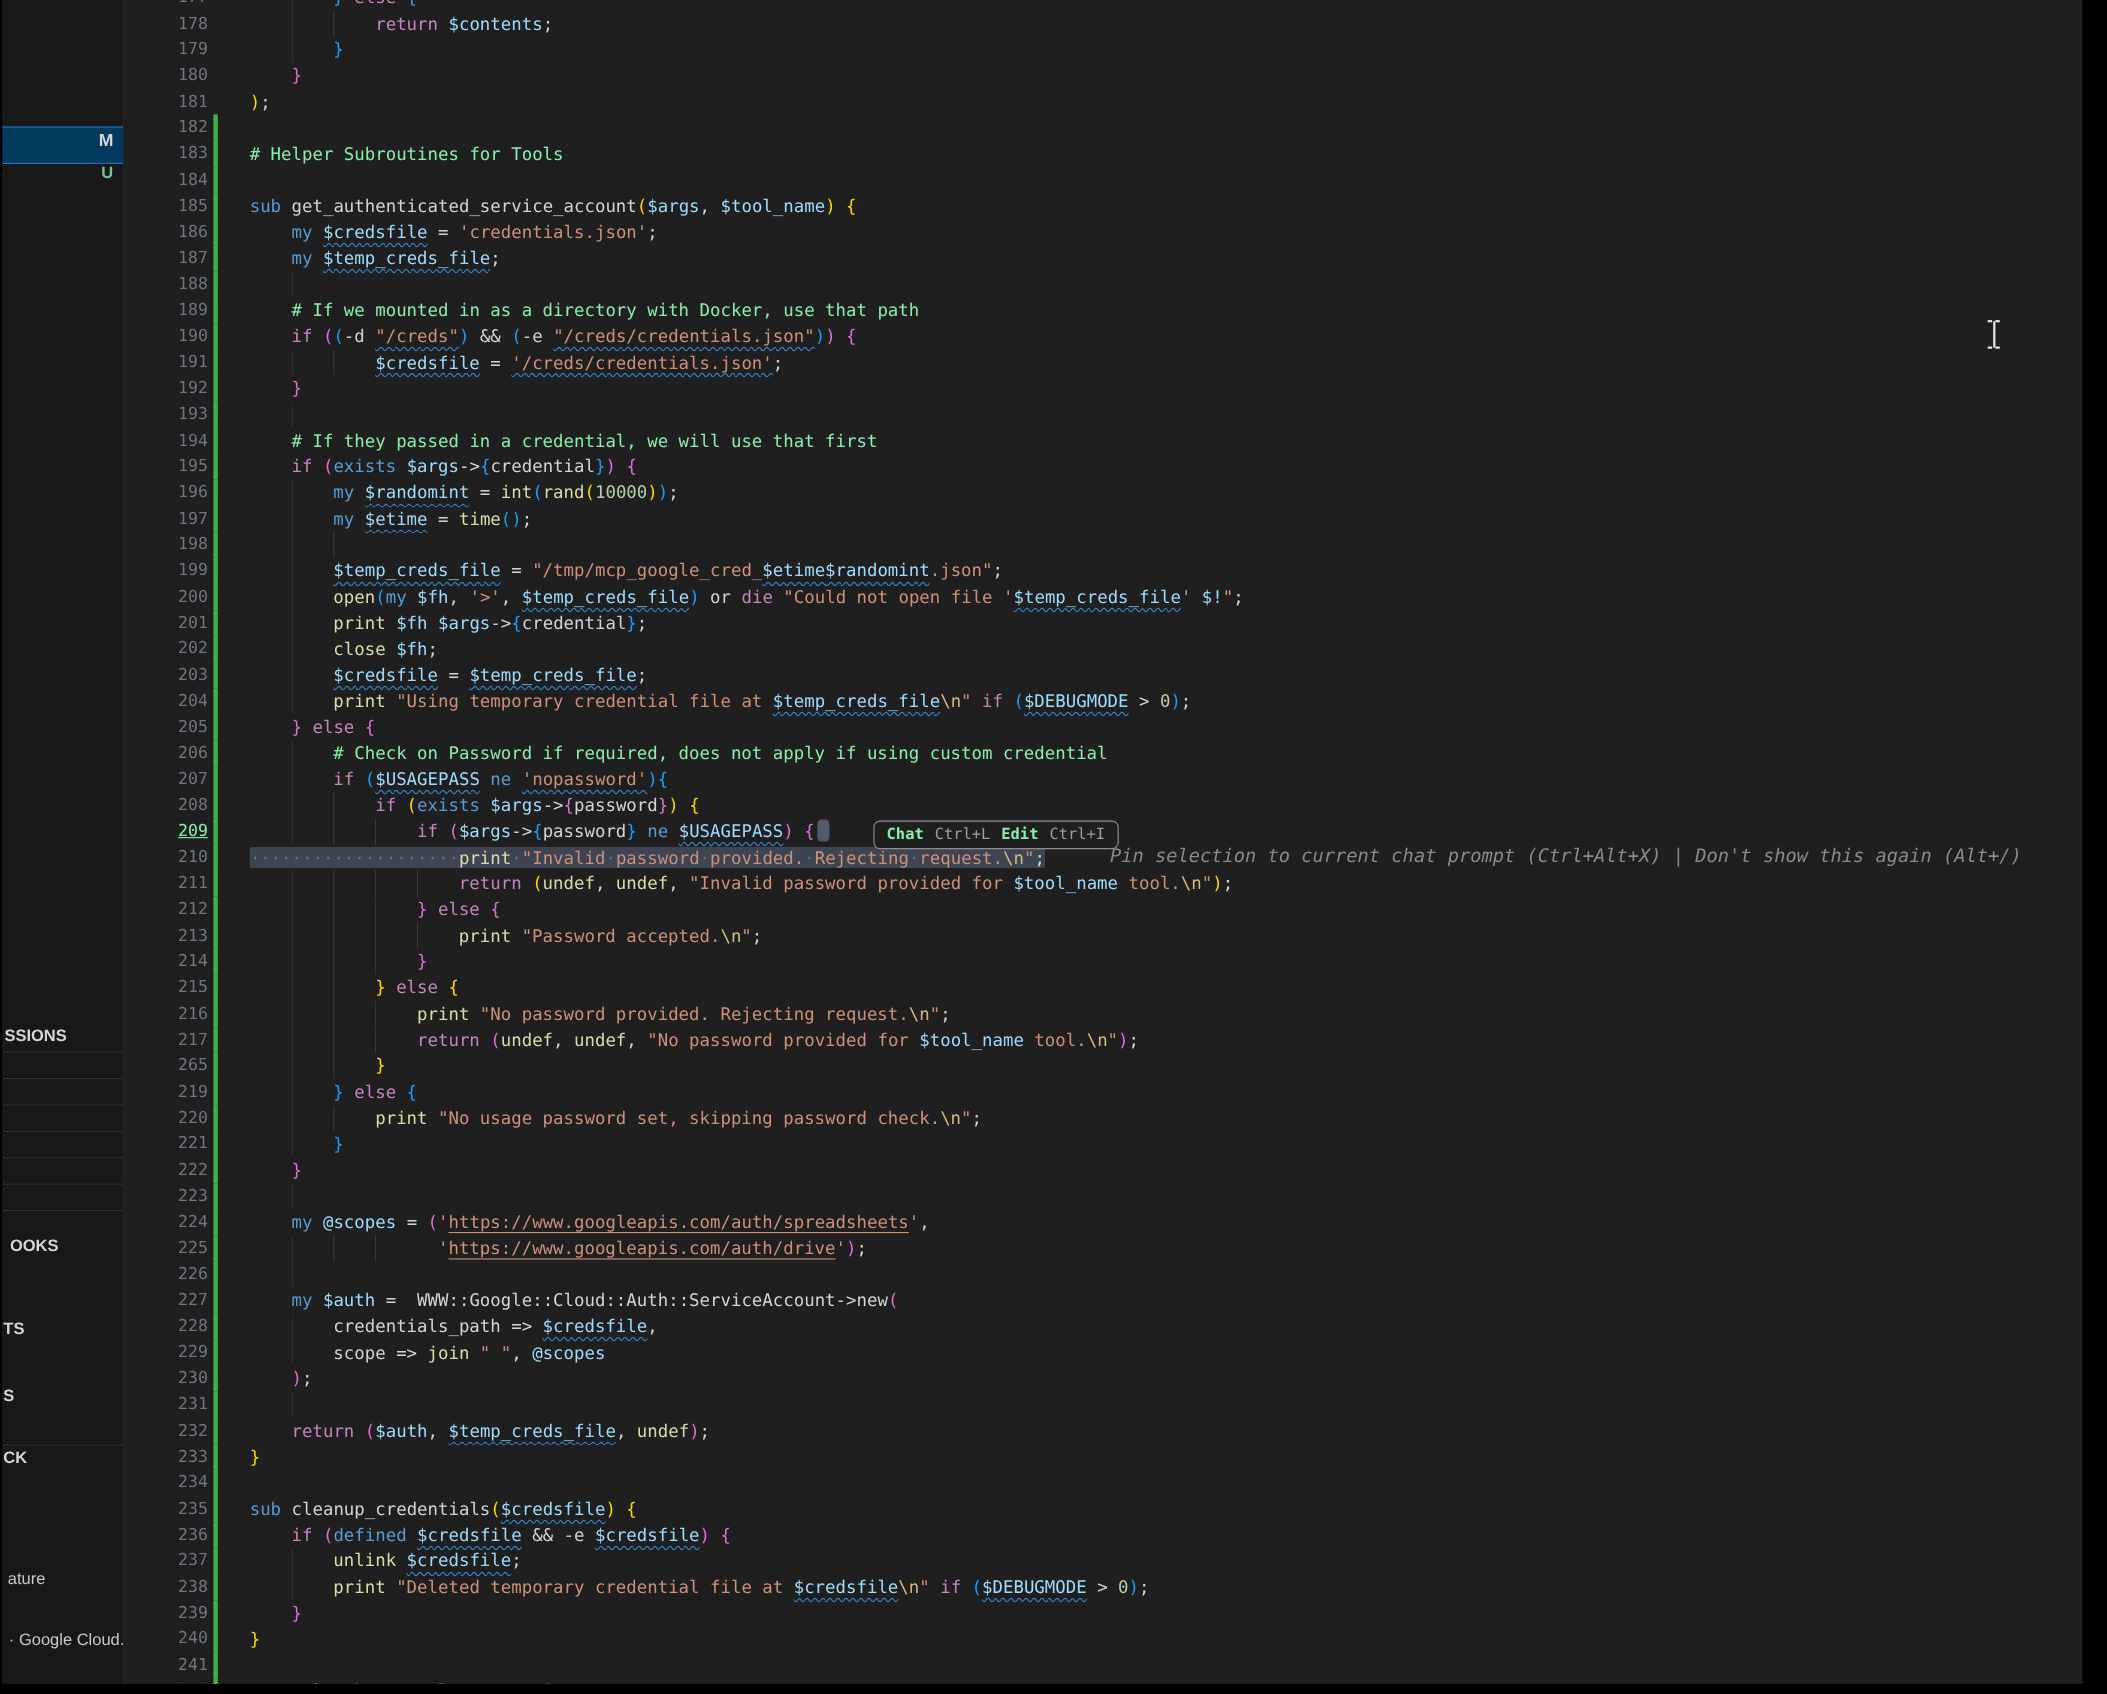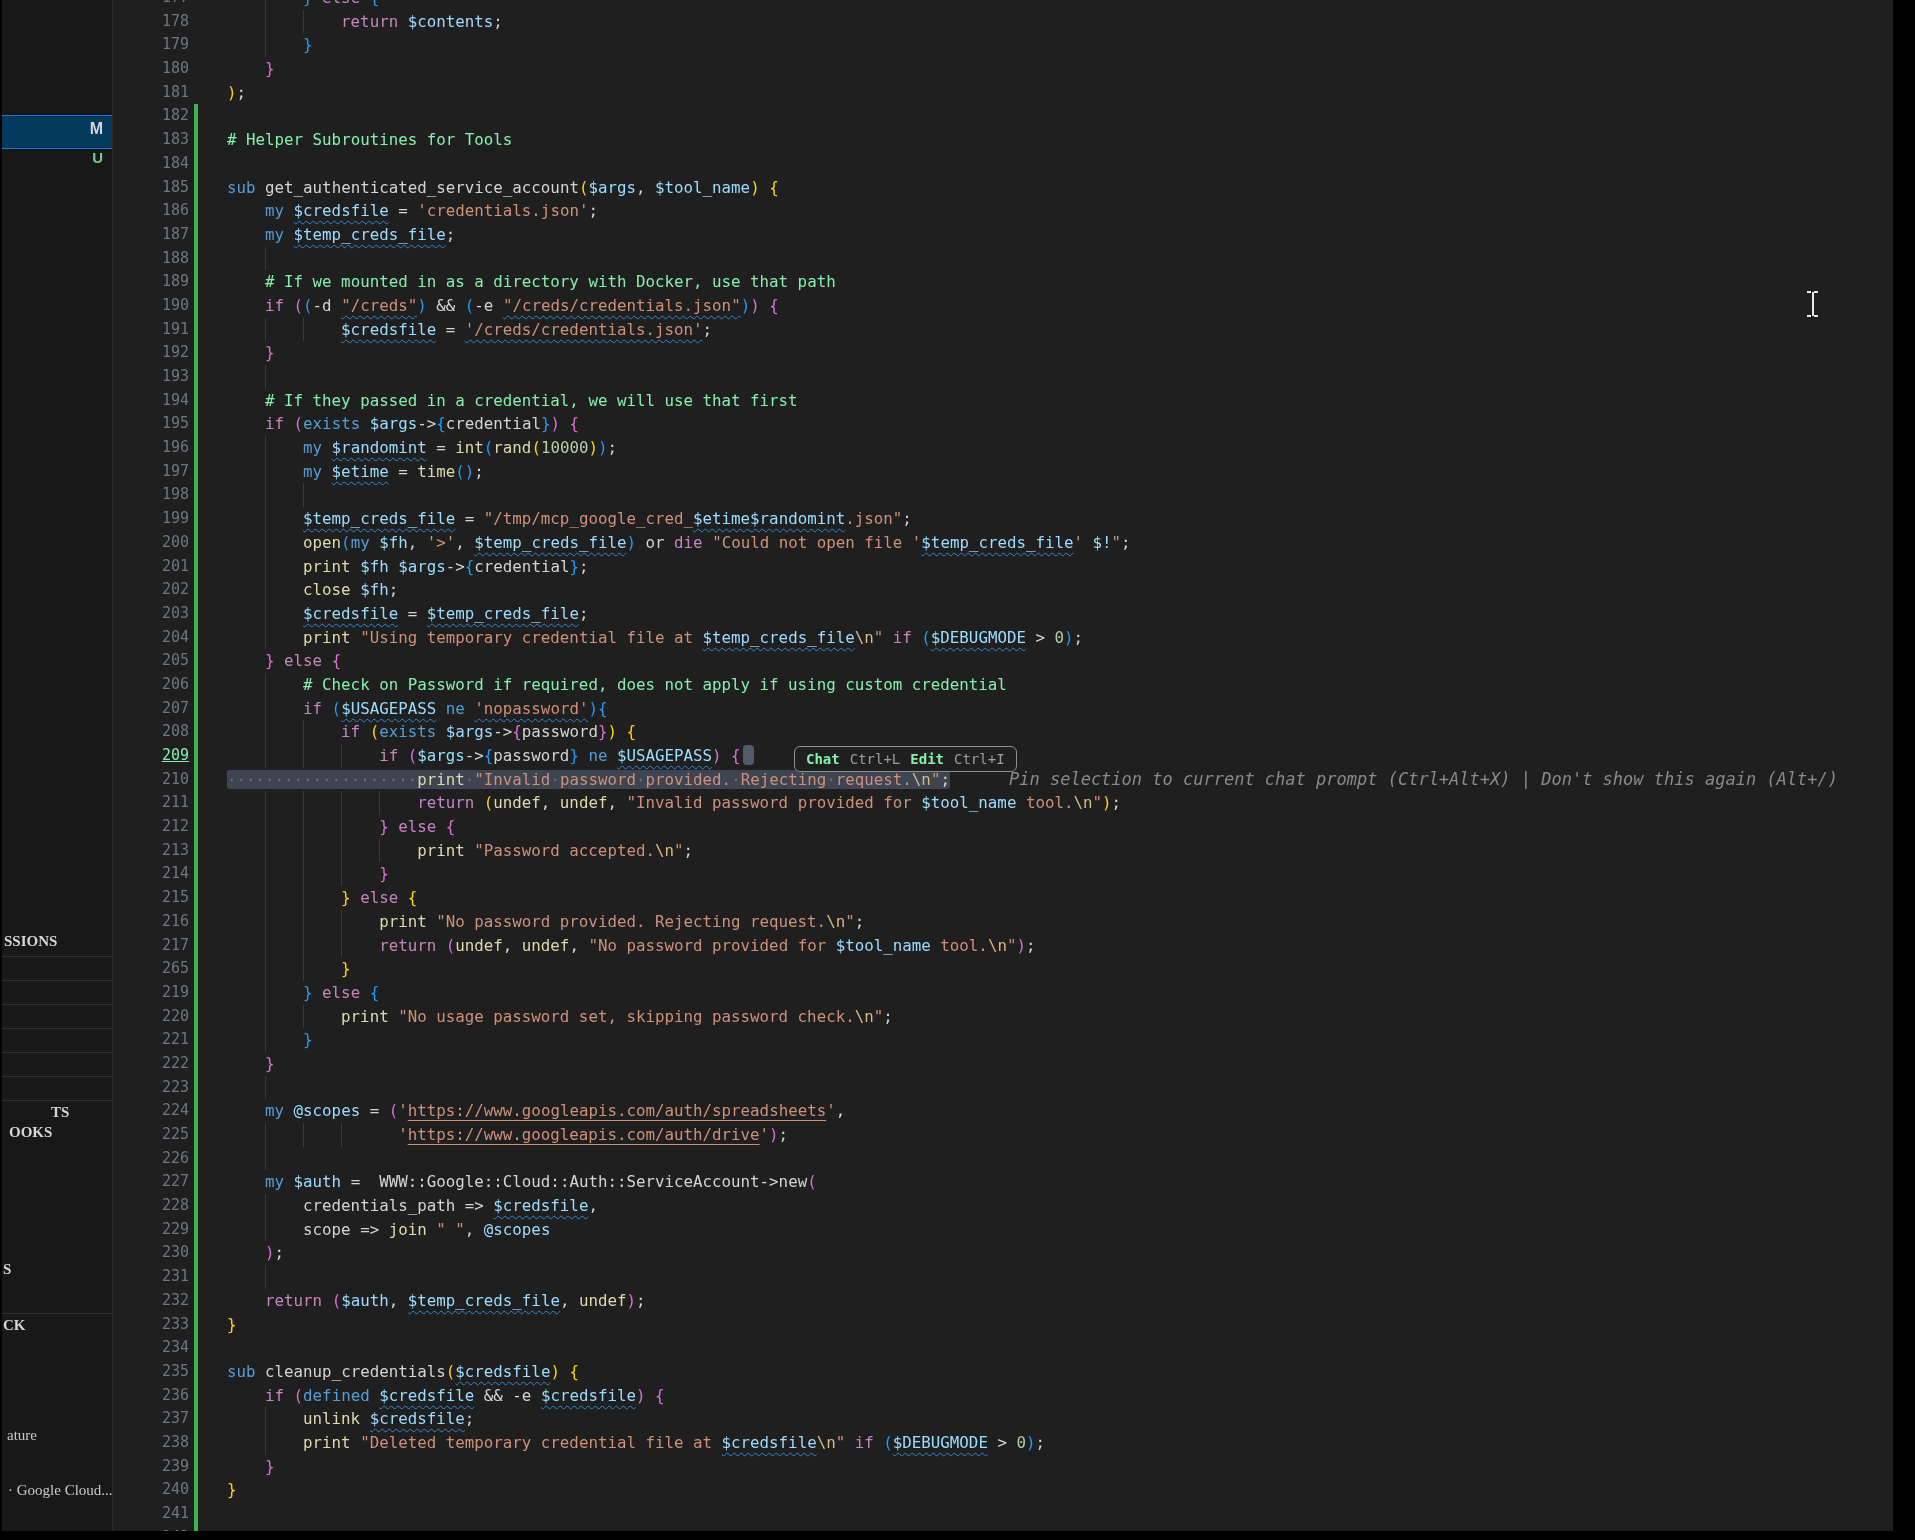--- a/index.html
+++ b/index.html
@@ -5,21 +5,21 @@
   html,body{margin:0;padding:0;background:#000;width:1915px;height:1540px;overflow:hidden;position:relative;
     font-family:"DejaVu Sans Mono",monospace;}
   .win{position:absolute;left:2px;top:0;width:1891px;height:1531px;background:#1f1f1f;overflow:hidden;}
   
   .sidebar{position:absolute;left:0;top:0;width:110px;height:1531px;background:#181818;border-right:1px solid #2b2b2b;overflow:hidden;}
   .selrow{position:absolute;left:0;top:115px;width:110px;height:32px;background:#04395e;border-top:1px solid #2472c8;border-bottom:1px solid #2472c8;}
   .selrow .badge{position:absolute;right:9px;top:4px;font-family:"Liberation Sans",sans-serif;font-weight:bold;font-size:16px;color:#d5d5d5;}
   .urow{position:absolute;left:0;top:147px;width:110px;height:24px;}
   .urow .badge{position:absolute;right:9px;top:2px;font-family:"Liberation Sans",sans-serif;font-weight:bold;font-size:15px;color:#73c991;}
   .sep{position:absolute;left:0;width:110px;height:1px;background:#2e2e2e;}
-  .sbitem{position:absolute;font-family:Liberation Serif, serif;font-size:15px;color:#c8c8c8;white-space:nowrap;}
+  .sbitem{position:absolute;font-family:Liberation Sans, sans-serif;font-size:15px;color:#c8c8c8;white-space:nowrap;}
   .sbitem.bold{font-weight:bold;color:#d6d6d6;}
   
   .editor{position:absolute;left:111px;top:0;width:1780px;height:1531px;background:#1f1f1f;overflow:hidden;}
   .code{position:absolute;left:0;top:-14px;width:100%;}
   .row{position:relative;height:23.7px;line-height:23.7px;font-size:15.8px;white-space:pre;color:#d4d4d4;}
   .num{position:absolute;left:0;top:0;width:76px;text-align:right;color:#6e7681;font-size:15px;}
   .num.act{color:#86efac;text-decoration:underline;}
   .bar{position:absolute;left:81px;top:0;width:4px;height:100%;background:#3cb44a;}
   .txt{position:absolute;left:114px;top:0;white-space:pre;}
   .ind{display:inline-block;width:4ch;}
@@ -61,21 +61,21 @@
   <div class="sep" style="top: 956px;"></div>
       <div class="sep" style="top: 980px;"></div>
       <div class="sep" style="top: 1004px;"></div>
       <div class="sep" style="top: 1028px;"></div>
       <div class="sep" style="top: 1052px;"></div>
       <div class="sep" style="top: 1076px;"></div>
       <div class="sep" style="top: 1100px;"></div>
       <div class="sep" style="top: 1313px;"></div>
       <div class="sbitem bold" style="top: 933px; left: 2px;">SSIONS</div>
       <div class="sbitem bold" style="top: 1124px; left: 7px;">OOKS</div>
-      <div class="sbitem bold" style="top: 1104px; left: 1px; padding-left: 48px;">TS</div>
+      <div class="sbitem bold" style="top: 1200px; left: 1px;">TS</div>
       <div class="sbitem bold" style="top: 1261px; left: 1px;">S</div>
       <div class="sbitem bold" style="top: 1317px; left: 1px;">CK</div>
       <div class="sbitem" style="top: 1427px; left: 5px;">ature</div>
       <div class="sbitem" style="top: 1482px; left: 6px;">· Google Cloud...</div>
     </div>
 
   <div class="editor">
     <div class="code">
         <div class="row"><span class="num">177</span><span class="txt"><span class="ind">    </span><span class="ind">    </span><span class="tk-u">} </span><span class="tk-k">else</span><span class="tk-p"> </span><span class="tk-u">{</span></span></div>
         <div class="row"><span class="num">178</span><span class="txt"><span class="ind">    </span><span class="ind">    </span><span class="ind">    </span><span class="tk-k">return</span><span class="tk-p"> </span><span class="tk-v">$contents</span><span class="tk-p">;</span></span></div>

